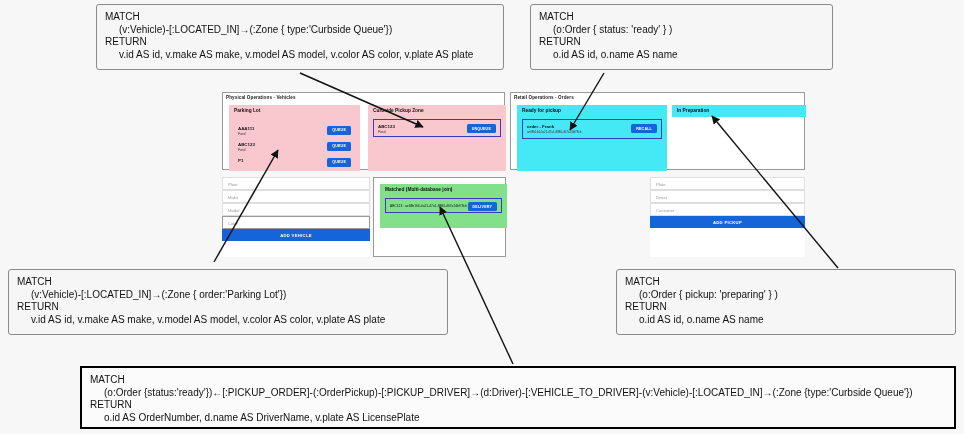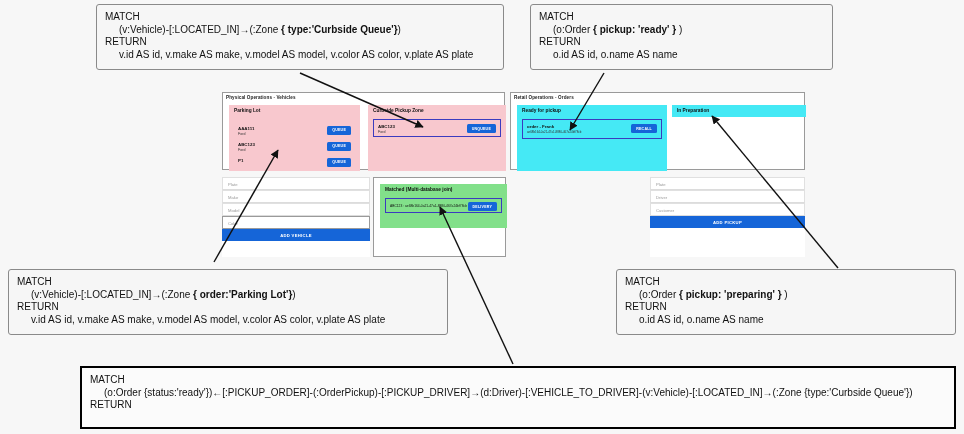--- a/index.html
+++ b/index.html
@@ -26,21 +26,21 @@
     white-space:nowrap;
     z-index:6;
   }
   .cypher.thick{
     border:2.5px solid #000;
     border-radius:0;
     background:#fbfbfb;
   }
   .cypher .ln{display:block;}
   .cypher .ind{padding-left:14px;}
-  .cypher b{font-weight:bold;}
+  .cypher b{font-weight:normal;}
 
   
   .app{
     position:absolute;
     left:222px;top:92px;width:583px;height:165px;
     z-index:4;
   }
   .panelbox{
     position:absolute;
     background:#ffffff;
@@ -154,21 +154,21 @@
 
 <div class="cypher abs" style="left:96px;top:4px;width:408px;height:66px;">
   <span class="ln">MATCH</span>
   <span class="ln ind"><span>(v:Vehicle)-[:LOCATED_IN]→(:Zone </span><b>{ type:'Curbside Queue'}</b><span>)</span></span>
   <span class="ln">RETURN</span>
   <span class="ln ind">v.id AS id, v.make AS make, v.model AS model, v.color AS color, v.plate AS plate</span>
 </div>
 
 <div class="cypher abs" style="left:530px;top:4px;width:303px;height:66px;">
   <span class="ln">MATCH</span>
-  <span class="ln ind"><span>(o:Order </span><b>{ pickup: 'ready' }</b><span> )</span></span>
+  <span class="ln ind"><span>(o:Order </span><b>{ status: 'ready' }</b><span> )</span></span>
   <span class="ln">RETURN</span>
   <span class="ln ind">o.id AS id, o.name AS name</span>
 </div>
 
 <div class="cypher abs" style="left:8px;top:269px;width:440px;height:66px;">
   <span class="ln">MATCH</span>
   <span class="ln ind"><span>(v:Vehicle)-[:LOCATED_IN]→(:Zone </span><b>{ order:'Parking Lot'}</b><span>)</span></span>
   <span class="ln">RETURN</span>
   <span class="ln ind">v.id AS id, v.make AS make, v.model AS model, v.color AS color, v.plate AS plate</span>
 </div>
@@ -177,20 +177,21 @@
   <span class="ln">MATCH</span>
   <span class="ln ind"><span>(o:Order </span><b>{ pickup: 'preparing' }</b><span> )</span></span>
   <span class="ln">RETURN</span>
   <span class="ln ind">o.id AS id, o.name AS name</span>
 </div>
 
 <div class="cypher thick abs" style="left:80px;top:366px;width:876px;height:63px;">
   <span class="ln">MATCH</span>
   <span class="ln ind">(o:Order {status:'ready'})←[:PICKUP_ORDER]-(:OrderPickup)-[:PICKUP_DRIVER]→(d:Driver)-[:VEHICLE_TO_DRIVER]-(v:Vehicle)-[:LOCATED_IN]→(:Zone {type:'Curbside Queue'})</span>
   <span class="ln">RETURN</span>
+  <span class="ln ind">o.id AS OrderNumber, d.name AS DriverName, v.plate AS LicensePlate</span>
 </div>
 
 <div class="app">
 
   <div class="panelbox" style="left:0;top:0;width:283px;height:78px;">
     <div class="panel-title">Physical Operations - Vehicles</div>
 
     <div class="zone" style="position:absolute;left:3px;top:9px;width:131px;height:66px;background:#f8c8ce;">
       <div class="zone-head">Parking Lot</div>
 

